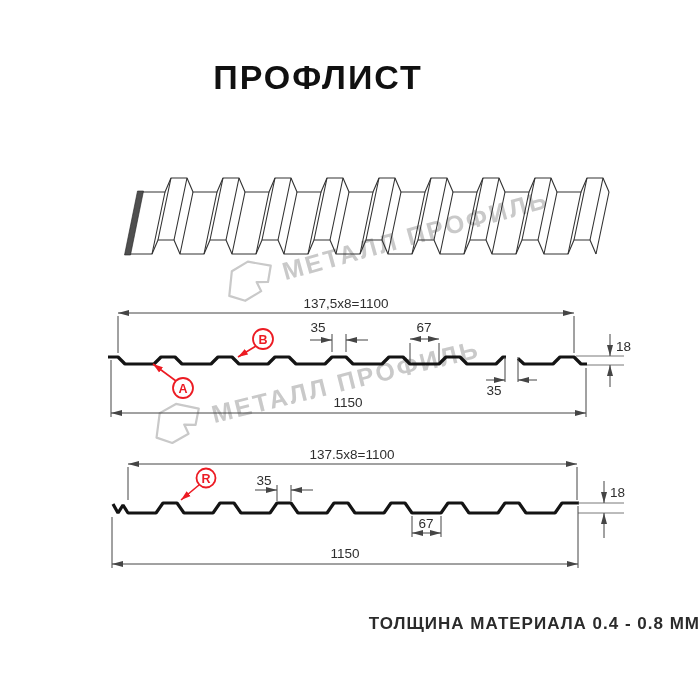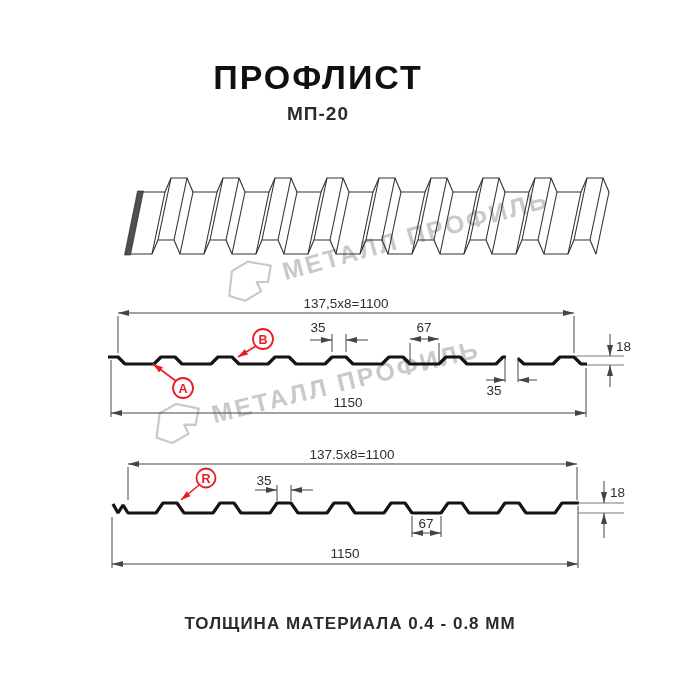--- a/index.html
+++ b/index.html
@@ -1,21 +1,21 @@
 <!DOCTYPE html>
 <html><head>
 <meta charset="utf-8">
 <style>
   html,body{margin:0;padding:0;background:#fff;}
   .stage{position:relative;width:700px;height:700px;background:#ffffff;overflow:hidden;
          font-family:"Liberation Sans", sans-serif;}
   .hdr{position:absolute;left:0;top:58px;width:636px;text-align:center;}
   .hdr h1{margin:0;font-size:34px;font-weight:800;letter-spacing:2px;color:#101010;}
   .hdr h2{margin:6px 0 0 0;font-size:19px;font-weight:700;letter-spacing:1px;color:#2b2b2b;}
-  .ftr{position:absolute;left:0;top:614px;width:700px;text-align:center;
+  .ftr{position:absolute;left:0;top:614px;width:700px;text-align:right;
        font-size:17px;font-weight:700;letter-spacing:1px;color:#2b2b2b;}
   .layer{position:absolute;left:0;top:0;width:700px;height:700px;}
   .wm{position:absolute;display:flex;align-items:center;gap:7px;color:#c9c9c9;
       font-weight:bold;font-size:25px;letter-spacing:2.5px;white-space:nowrap;
       transform-origin:0 50%;z-index:1;}
   .wm1{left:224px;top:266px;height:44px;transform:rotate(-15.5deg);}
   .wm2{left:150px;top:408px;height:44px;transform:rotate(-14deg);}
   svg.layer{z-index:2;}
   .dim{stroke:#454545;stroke-width:1;fill:none;}
   .thin{stroke:#6a6a6a;stroke-width:0.9;fill:none;}
@@ -24,21 +24,20 @@
   .ctxt{font-size:12.5px;font-weight:bold;}
   .sheet{stroke:#333;stroke-width:1.1;fill:none;stroke-linejoin:round;}
 </style>
 </head>
 <body>
 
 <div class="stage">
 
   <div class="hdr">
     <h1>ПРОФЛИСТ</h1>
-    <h2>МП-20</h2>
   </div>
 
   <div class="wm wm1">
     <svg width="54" height="42" viewBox="0 0 54 42">
       <path d="M3,30 L12,7 L30,2 L51,12 L44,27 L33,24 L35,34 L17,39 Z" fill="none" stroke="#c9c9c9" stroke-width="2.2" stroke-linejoin="round"></path>
     </svg>
     <span>МЕТАЛЛ ПРОФИЛЬ</span>
   </div>
 
   <div class="wm wm2">

